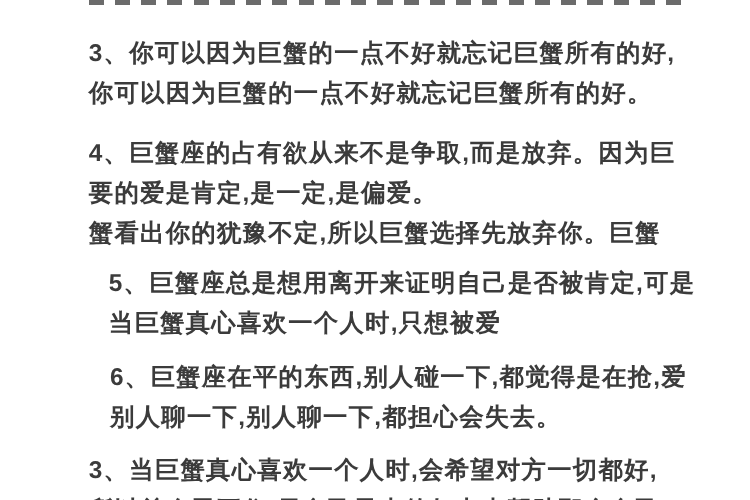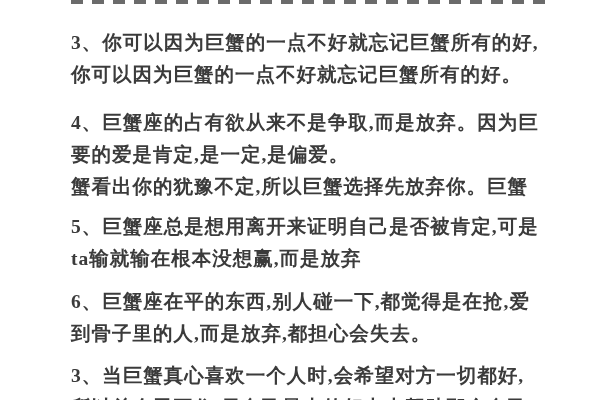--- a/index.html
+++ b/index.html
@@ -38,46 +38,46 @@
   }
   .para {
     font-size: 19.5px;
     font-weight: 700;
     letter-spacing: 1px;
     line-height: 32px;
     white-space: nowrap;
   }
   .para-0 { margin: 0 0 13px 0; }
   .para-1 { margin: 16px 0 8px 0; }
-  .para-2 { margin: 0 0 11px 0; }
-  .para-3 { margin: 0 0 10px 0; }
+  .para-2 { margin: 0 0 11px 16px; }
+  .para-3 { margin: 0 0 10px 17px; }
   .para-4 { margin: 0; }
-  .line { height: 32px; font-family: Liberation Serif, serif; }
+  .line { height: 32px; }
 </style>
 </head>
 <body style="background: rgb(255, 255, 255);">
 
 <div class="doc">
   <div class="remnant"></div>
   <div class="paragraph-list" style="color: rgb(59, 59, 59);">
       <div class="para para-0">
         <div class="line">3、你可以因为巨蟹的一点不好就忘记巨蟹所有的好,</div>
         <div class="line">你可以因为巨蟹的一点不好就忘记巨蟹所有的好。</div>
       </div>
       <div class="para para-1">
         <div class="line">4、巨蟹座的占有欲从来不是争取,而是放弃。因为巨</div>
         <div class="line">要的爱是肯定,是一定,是偏爱。</div>
         <div class="line">蟹看出你的犹豫不定,所以巨蟹选择先放弃你。巨蟹</div>
       </div>
       <div class="para para-2">
         <div class="line">5、巨蟹座总是想用离开来证明自己是否被肯定,可是</div>
-        <div class="line">ta输就输在根本没想赢,而是放弃</div>
+        <div class="line">当巨蟹真心喜欢一个人时,只想被爱</div>
       </div>
       <div class="para para-3">
         <div class="line">6、巨蟹座在平的东西,别人碰一下,都觉得是在抢,爱</div>
-        <div class="line">到骨子里的人,而是放弃,都担心会失去。</div>
+        <div class="line">别人聊一下,别人聊一下,都担心会失去。</div>
       </div>
       <div class="para para-4">
         <div class="line">3、当巨蟹真心喜欢一个人时,会希望对方一切都好,</div>
         <div class="line">所以总会忍不住,尽自己最大的努力去帮助那个自己</div>
       </div>
     </div>
 </div>
 
 </body></html>

